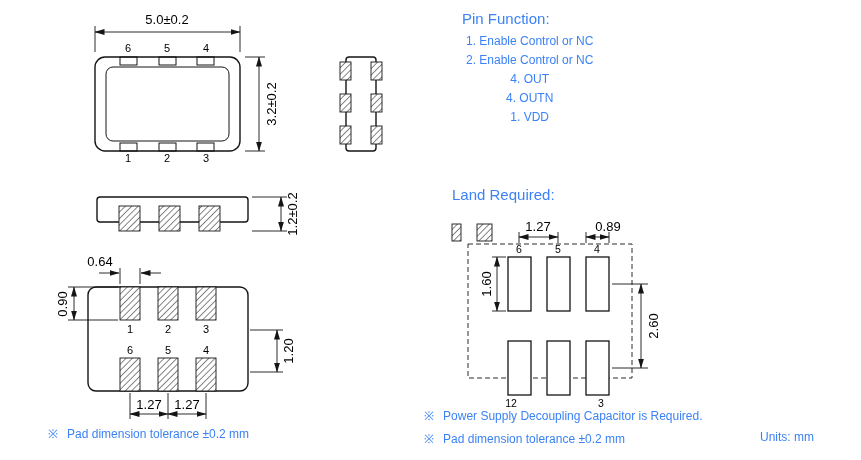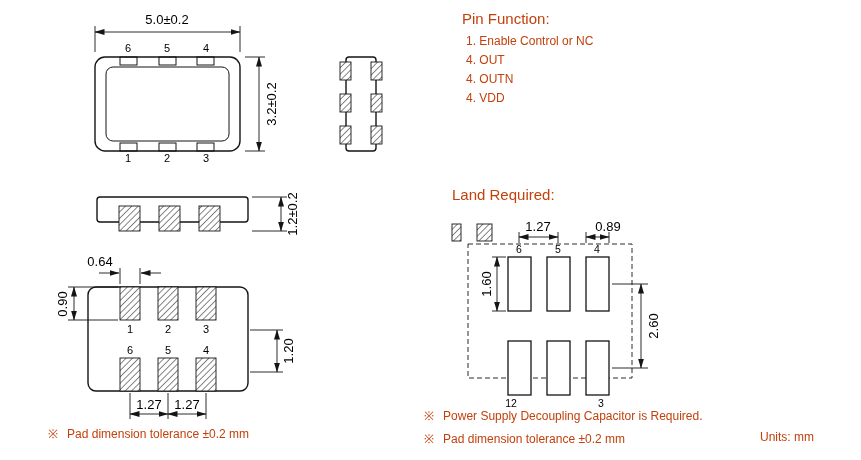--- a/index.html
+++ b/index.html
@@ -1,17 +1,17 @@
 <!DOCTYPE html>
 <html><head>
 <meta charset="utf-8">
 <style>
   html,body{margin:0;padding:0;background:#fff;}
   .canvas{position:relative;width:861px;height:460px;background:#ffffff;
-          font-family:"Liberation Sans",sans-serif;color:#c2410c;overflow:hidden;}
+          font-family:"Liberation Sans",sans-serif;color:#3b82f6;overflow:hidden;text-align:center;}
   .canvas svg{position:absolute;left:0;top:0;}
   .txt{position:absolute;white-space:nowrap;}
   .block-title{font-size:15px;font-weight:normal;}
   .pf-list{position:absolute;}
   .pf-item{font-size:12px;line-height:19px;}
   .note{font-size:12px;}
   .note .marker{display:inline-block;margin-right:9px;}
   svg text{fill:#000;font-family:"Liberation Sans",sans-serif;}
   .dim{font-size:13px;}
   .pin{font-size:11px;}
@@ -166,23 +166,24 @@
       <line class="dl" x1="612" y1="368" x2="648" y2="368"></line>
       <line class="dl" x1="641" y1="284" x2="641" y2="368" marker-start="url(#arr)" marker-end="url(#arr)"></line>
       <text class="dim" x="654" y="330" text-anchor="middle" transform="rotate(-90 654 326)">2.60</text>
     </g>
   </svg>
 
   <div class="txt block-title" style="left:462px;top:10px;">Pin Function:</div>
 
   <div class="pf-list" style="left:466px;top:32px;">
     <div class="pf-item">1. Enable Control or NC</div>
+    <div class="pf-item">2. Enable Control or NC</div>
     <div class="pf-item">4. OUT</div>
     <div class="pf-item">4. OUTN</div>
-    <div class="pf-item">4. VDD</div>
+    <div class="pf-item">1. VDD</div>
   </div>
 
   <div class="txt block-title" style="left:452px;top:186px;">Land Required:</div>
 
   <div class="txt note" style="left:48px;top:425px;">
     <span class="marker">※</span><span>Pad dimension tolerance ±0.2 mm</span>
   </div>
 
   <div class="txt note" style="left:424px;top:407px;">
     <span class="marker">※</span><span>Power Supply Decoupling Capacitor is Required.</span>

